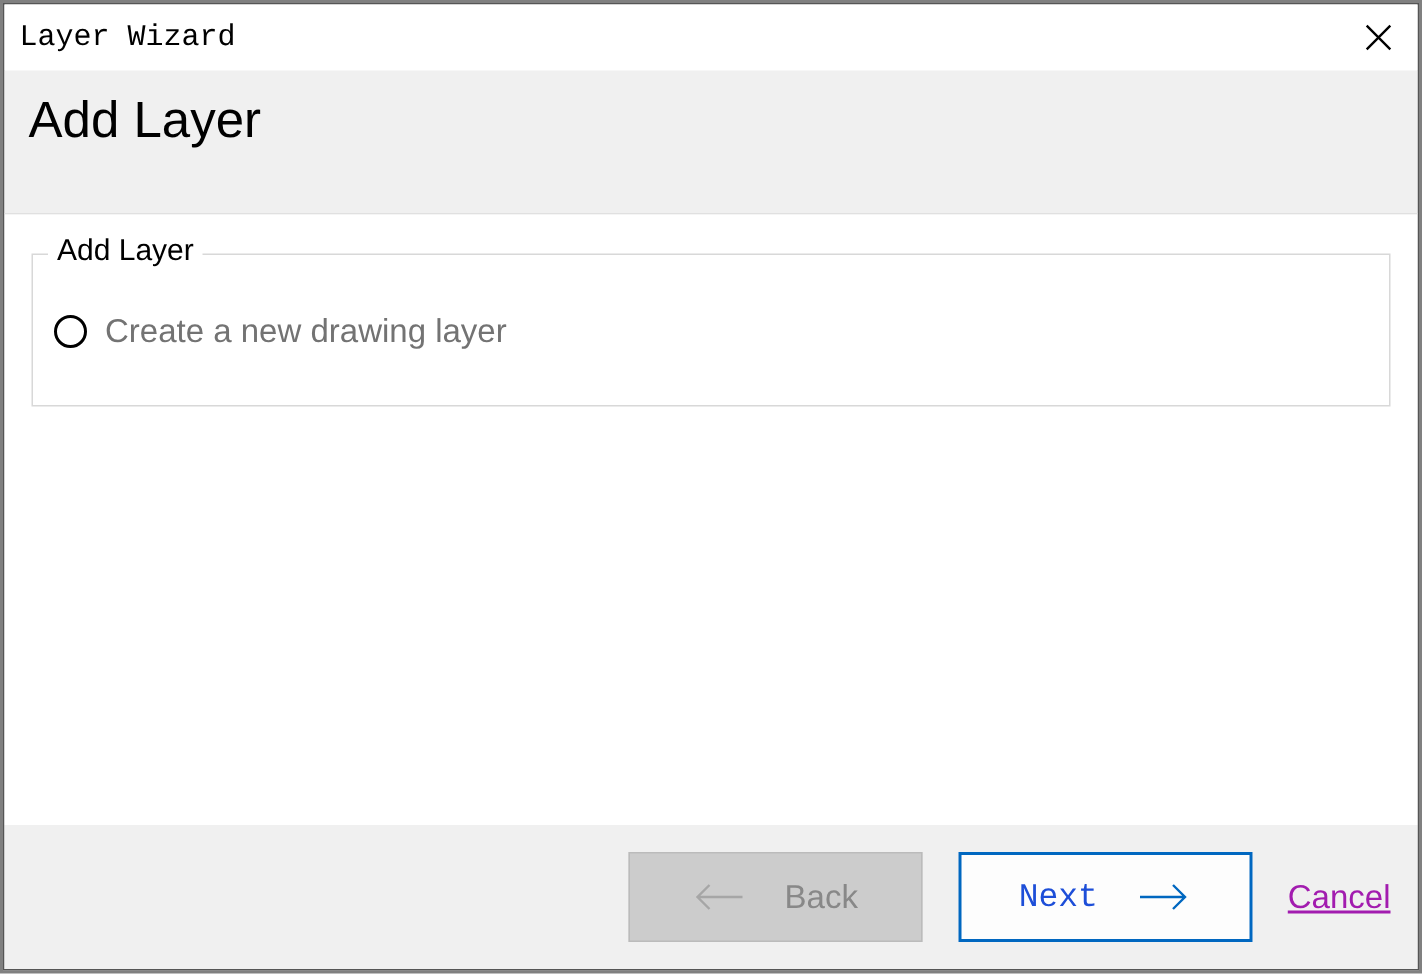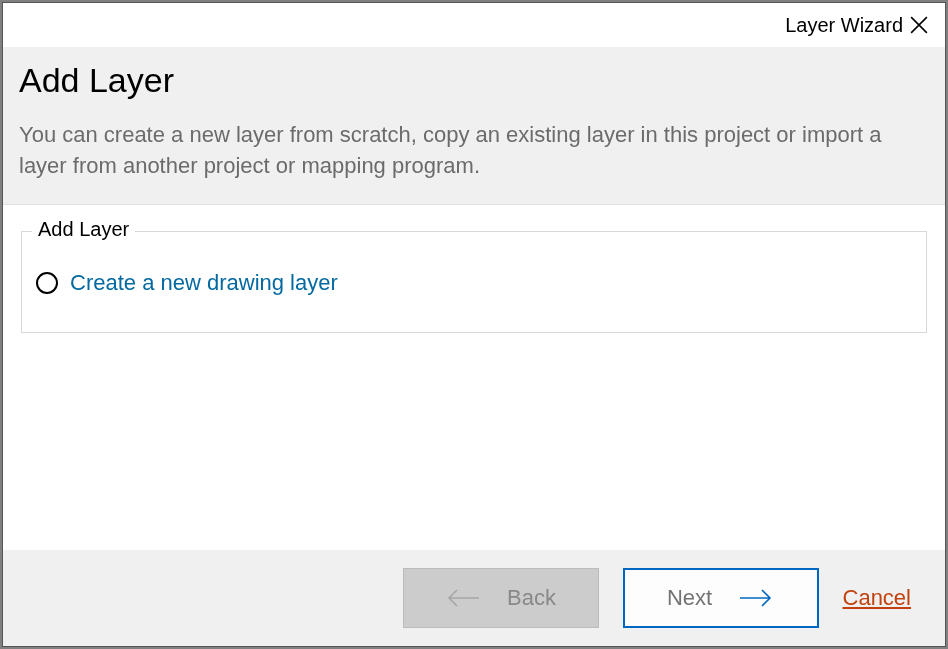--- a/index.html
+++ b/index.html
@@ -20,23 +20,24 @@
       width: 944px;
       height: 645px;
       background: #fff;
       border: 1px solid #555;
       display: flex;
       flex-direction: column;
     }
     .titlebar {
       display: flex;
       align-items: center;
-      justify-content: flex-end;
+      justify-content: space-between;
       padding: 6px 10px 6px 10px;
       background: #fff;
+      font-family: Liberation Mono, monospace;
     }
     .titlebar-title {
       font-size: 20px;
       color: #000;
       font-weight: 400;
     }
     .close-btn {
       width: 32px;
       height: 32px;
       display: flex;
@@ -106,21 +107,21 @@
       flex-shrink: 0;
     }
     .radio-dot {
       width: 12px;
       height: 12px;
       border-radius: 50%;
       background: #000;
     }
     .radio-label {
       font-size: 22px;
-      color: #0369a1;
+      color: #737373;
     }
     .footer {
       background: #f0f0f0;
       padding: 18px 18px;
       display: flex;
       align-items: center;
       justify-content: flex-end;
       gap: 24px;
     }
     .wiz-btn {
@@ -136,53 +137,52 @@
       padding: 0 18px;
     }
     .btn-back {
       background: #ccc;
       color: #888;
       border: 1px solid #bbb;
     }
     .btn-back .arrow { opacity: 0.55; }
     .btn-next {
       background: #fdfdfd;
-      color: #737373;
+      color: #1d4ed8;
       border: 2px solid #0067c0;
+      font-family: Liberation Mono, monospace;
     }
     .btn-next .arrow svg path { stroke: #0067c0; }
     .arrow {
       display: flex;
       align-items: center;
     }
     .cancel-link {
       font-size: 22px;
-      color: #c2410c;
+      color: #a21caf;
       text-decoration: underline;
       cursor: pointer;
-      margin-right: 16px;
     }
   </style>
 </head>
 <body>
 
 <div class="dialog">
 
   <div class="titlebar">
     <span class="titlebar-title">Layer Wizard</span>
     <div class="close-btn">
       <svg viewBox="0 0 16 16">
         <path d="M1 1 L15 15 M15 1 L1 15" stroke="#000" stroke-width="1.4" fill="none"></path>
       </svg>
     </div>
   </div>
 
   <div class="header-area">
     <h1 class="page-title">Add Layer</h1>
-    <p class="page-description">You can create a new layer from scratch, copy an existing layer in this project or import a layer from another project or mapping program.</p>
   </div>
 
   <div class="content-area">
     <div class="fieldset">
       <span class="fieldset-legend">Add Layer</span>
 
       <label class="radio-item">
         <span class="radio-circle">
           
         </span>

